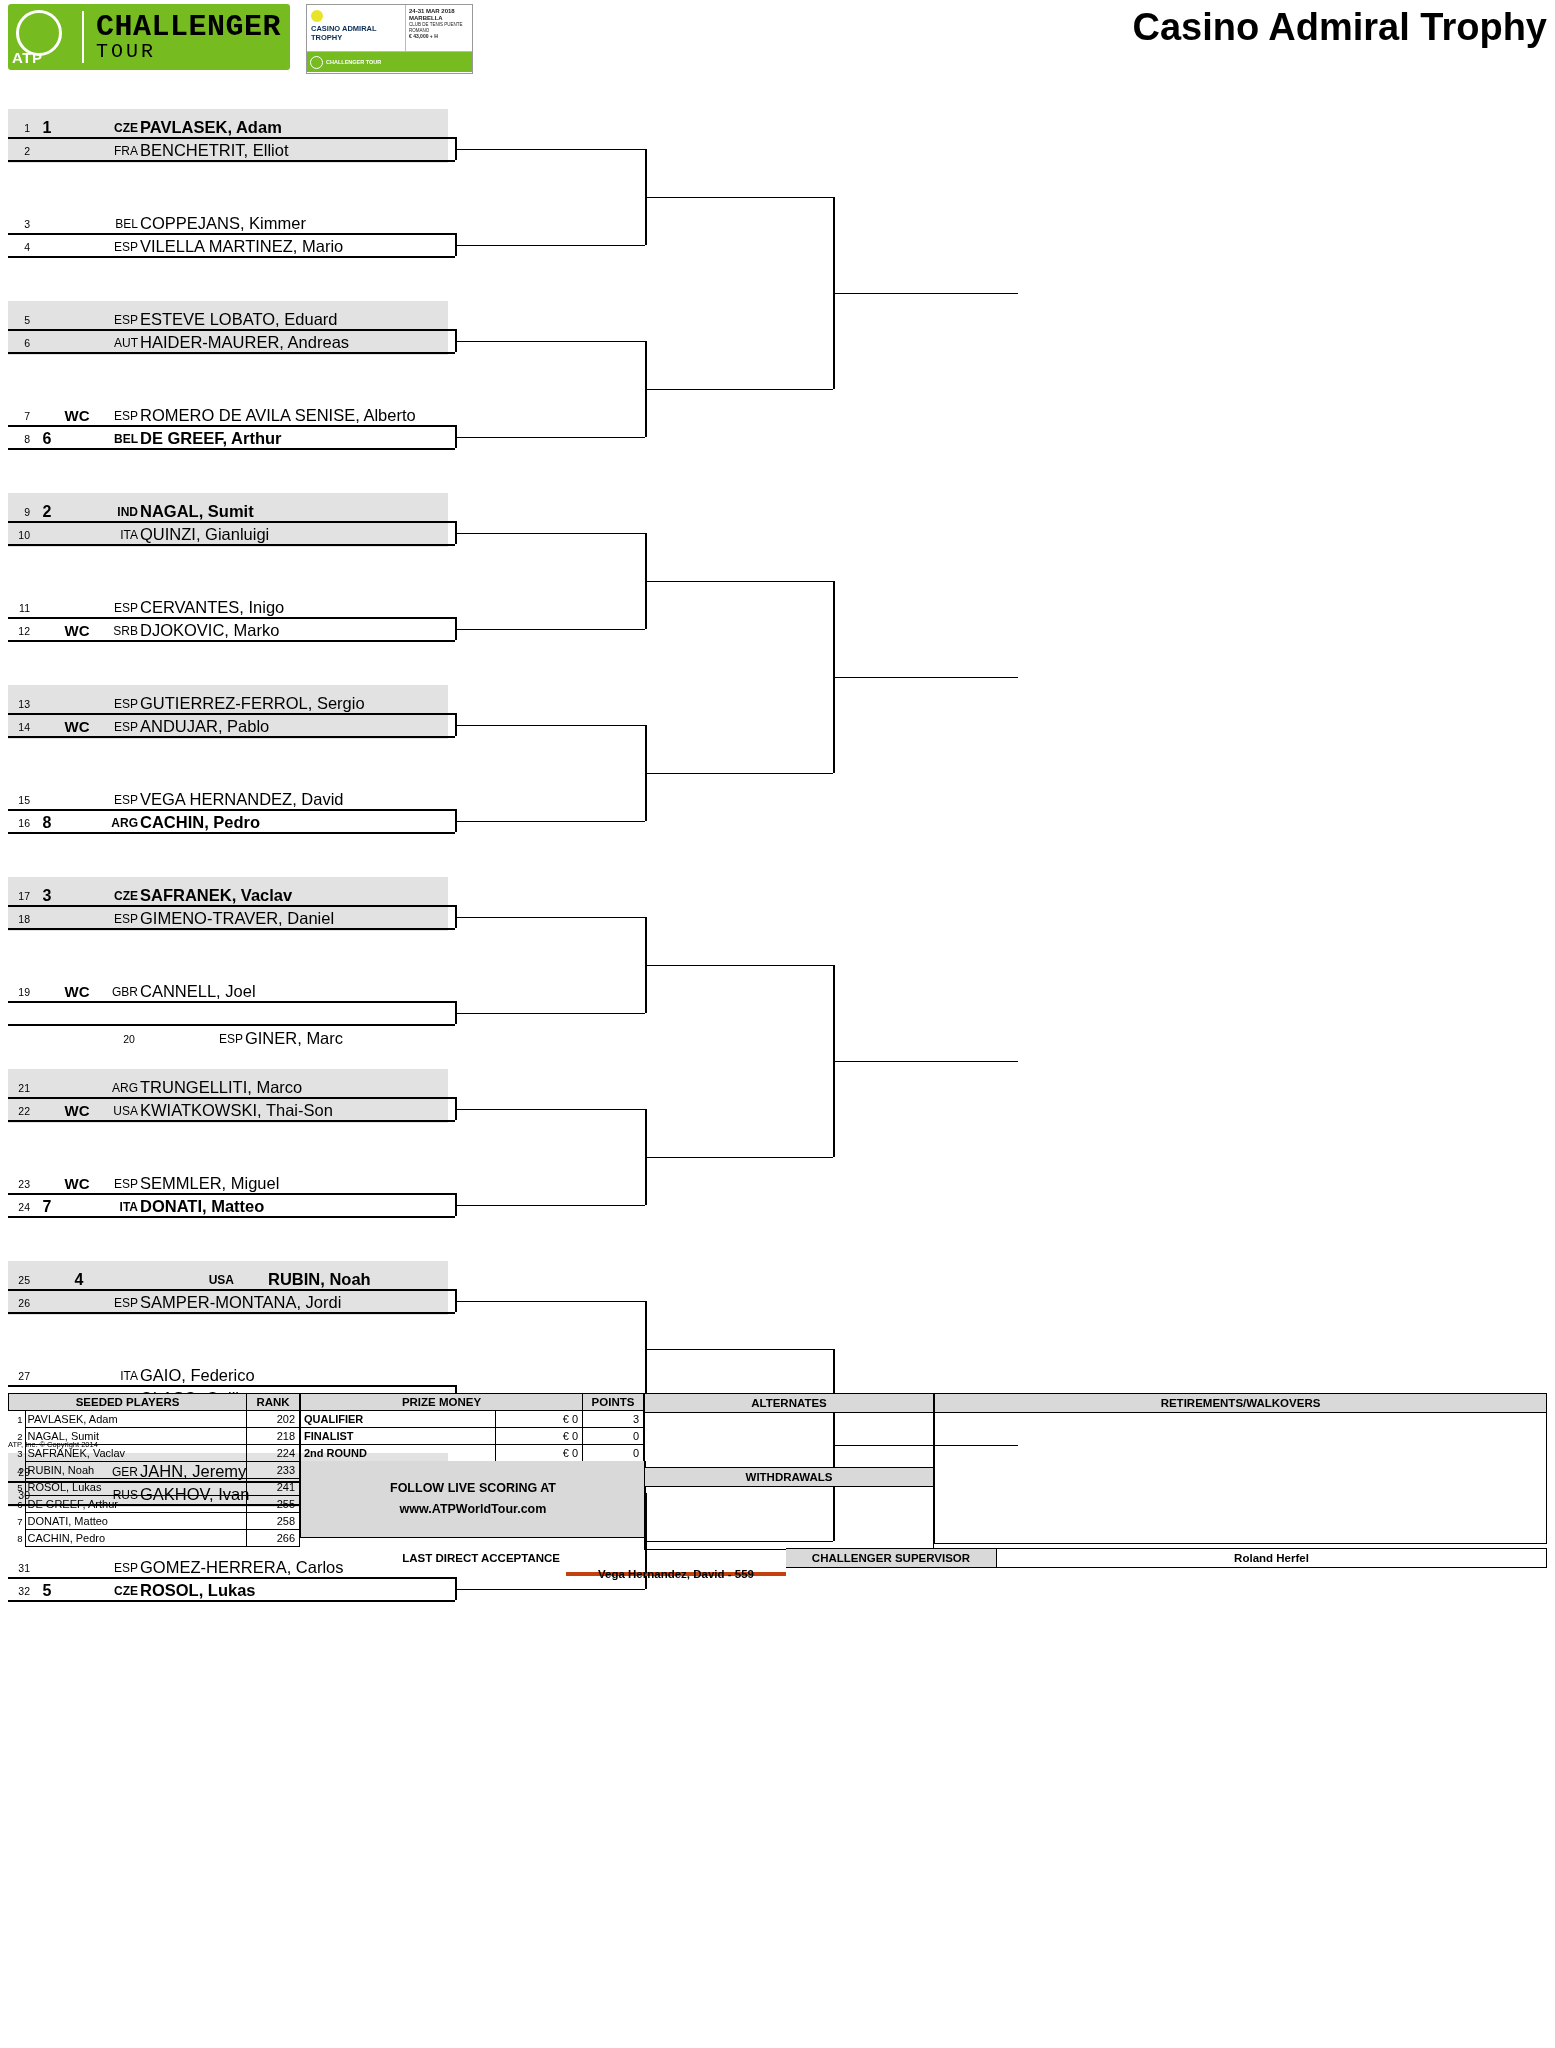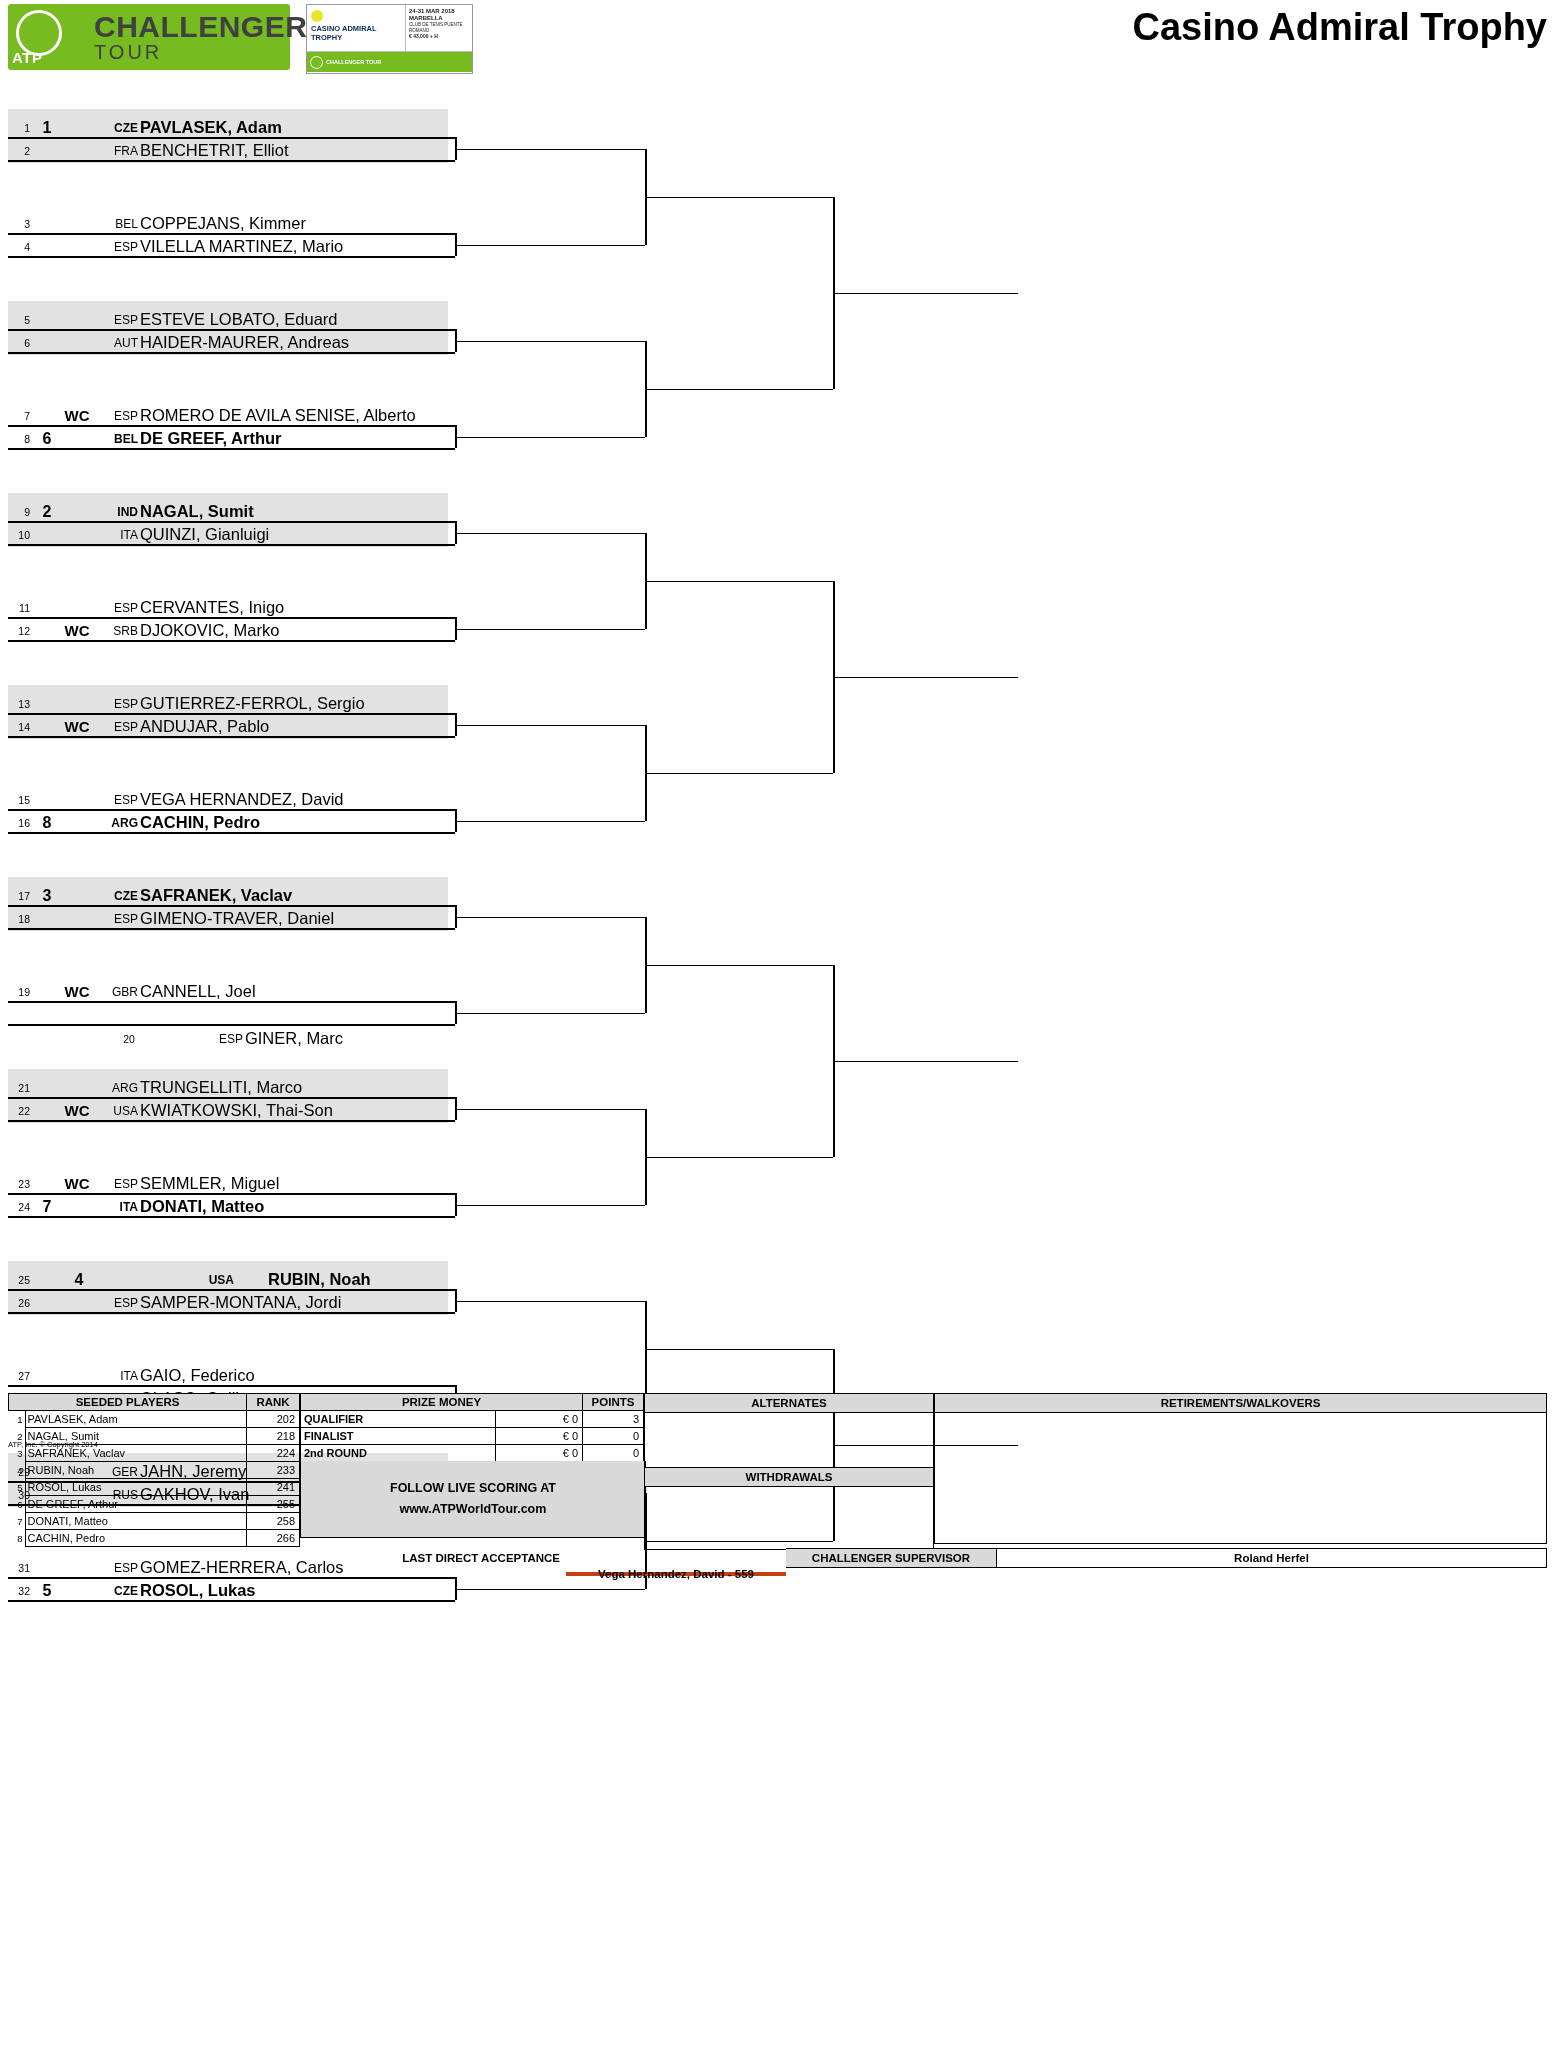--- a/index.html
+++ b/index.html
@@ -59,22 +59,23 @@
     font-size: 15px;
     letter-spacing: 0.5px;
   }
   .atp-logo .divider {
     width: 2px;
     height: 52px;
     background: #ffffff;
     margin-right: 12px;
   }
   .atp-logo .ct-text {
-    color: #404040;
+    color: #000000;
     line-height: 1.0;
+    font-family: Liberation Mono, monospace;
   }
   .atp-logo .ct-text .l1 {
     font-size: 30px;
     font-weight: bold;
     letter-spacing: 0.5px;
   }
   .atp-logo .ct-text .l2 {
     font-size: 20px;
     font-weight: normal;
     letter-spacing: 3px;

